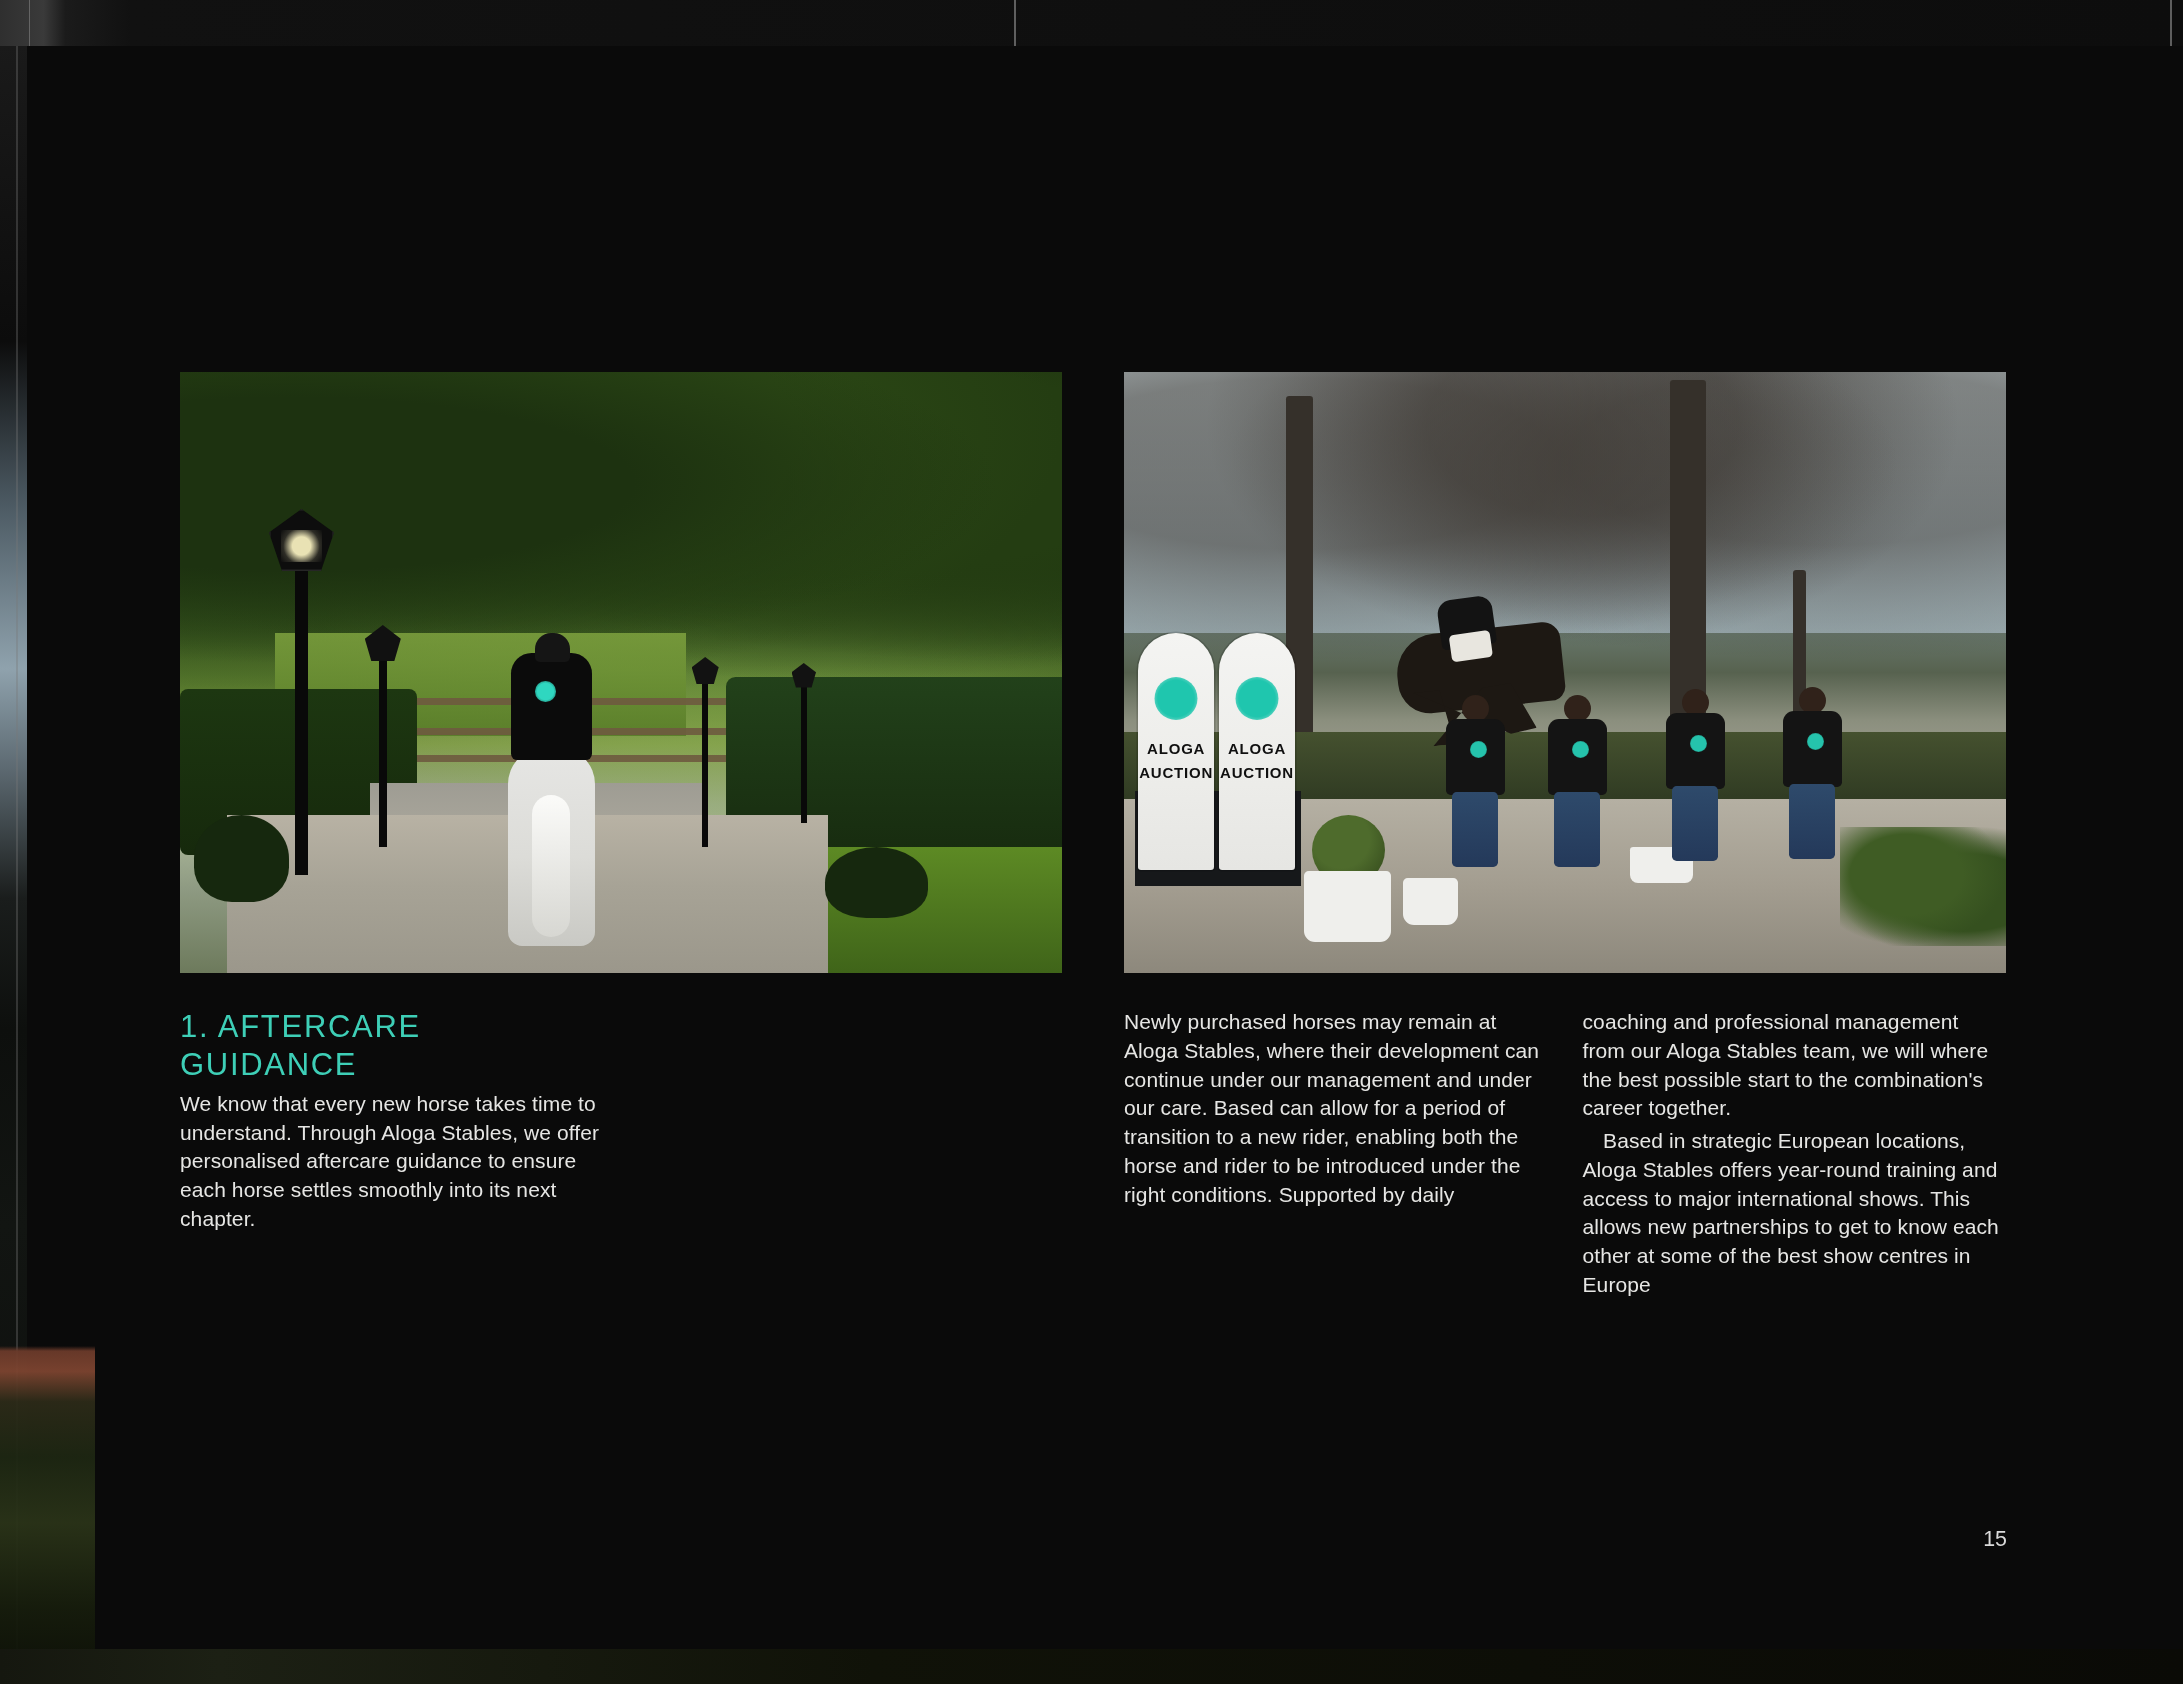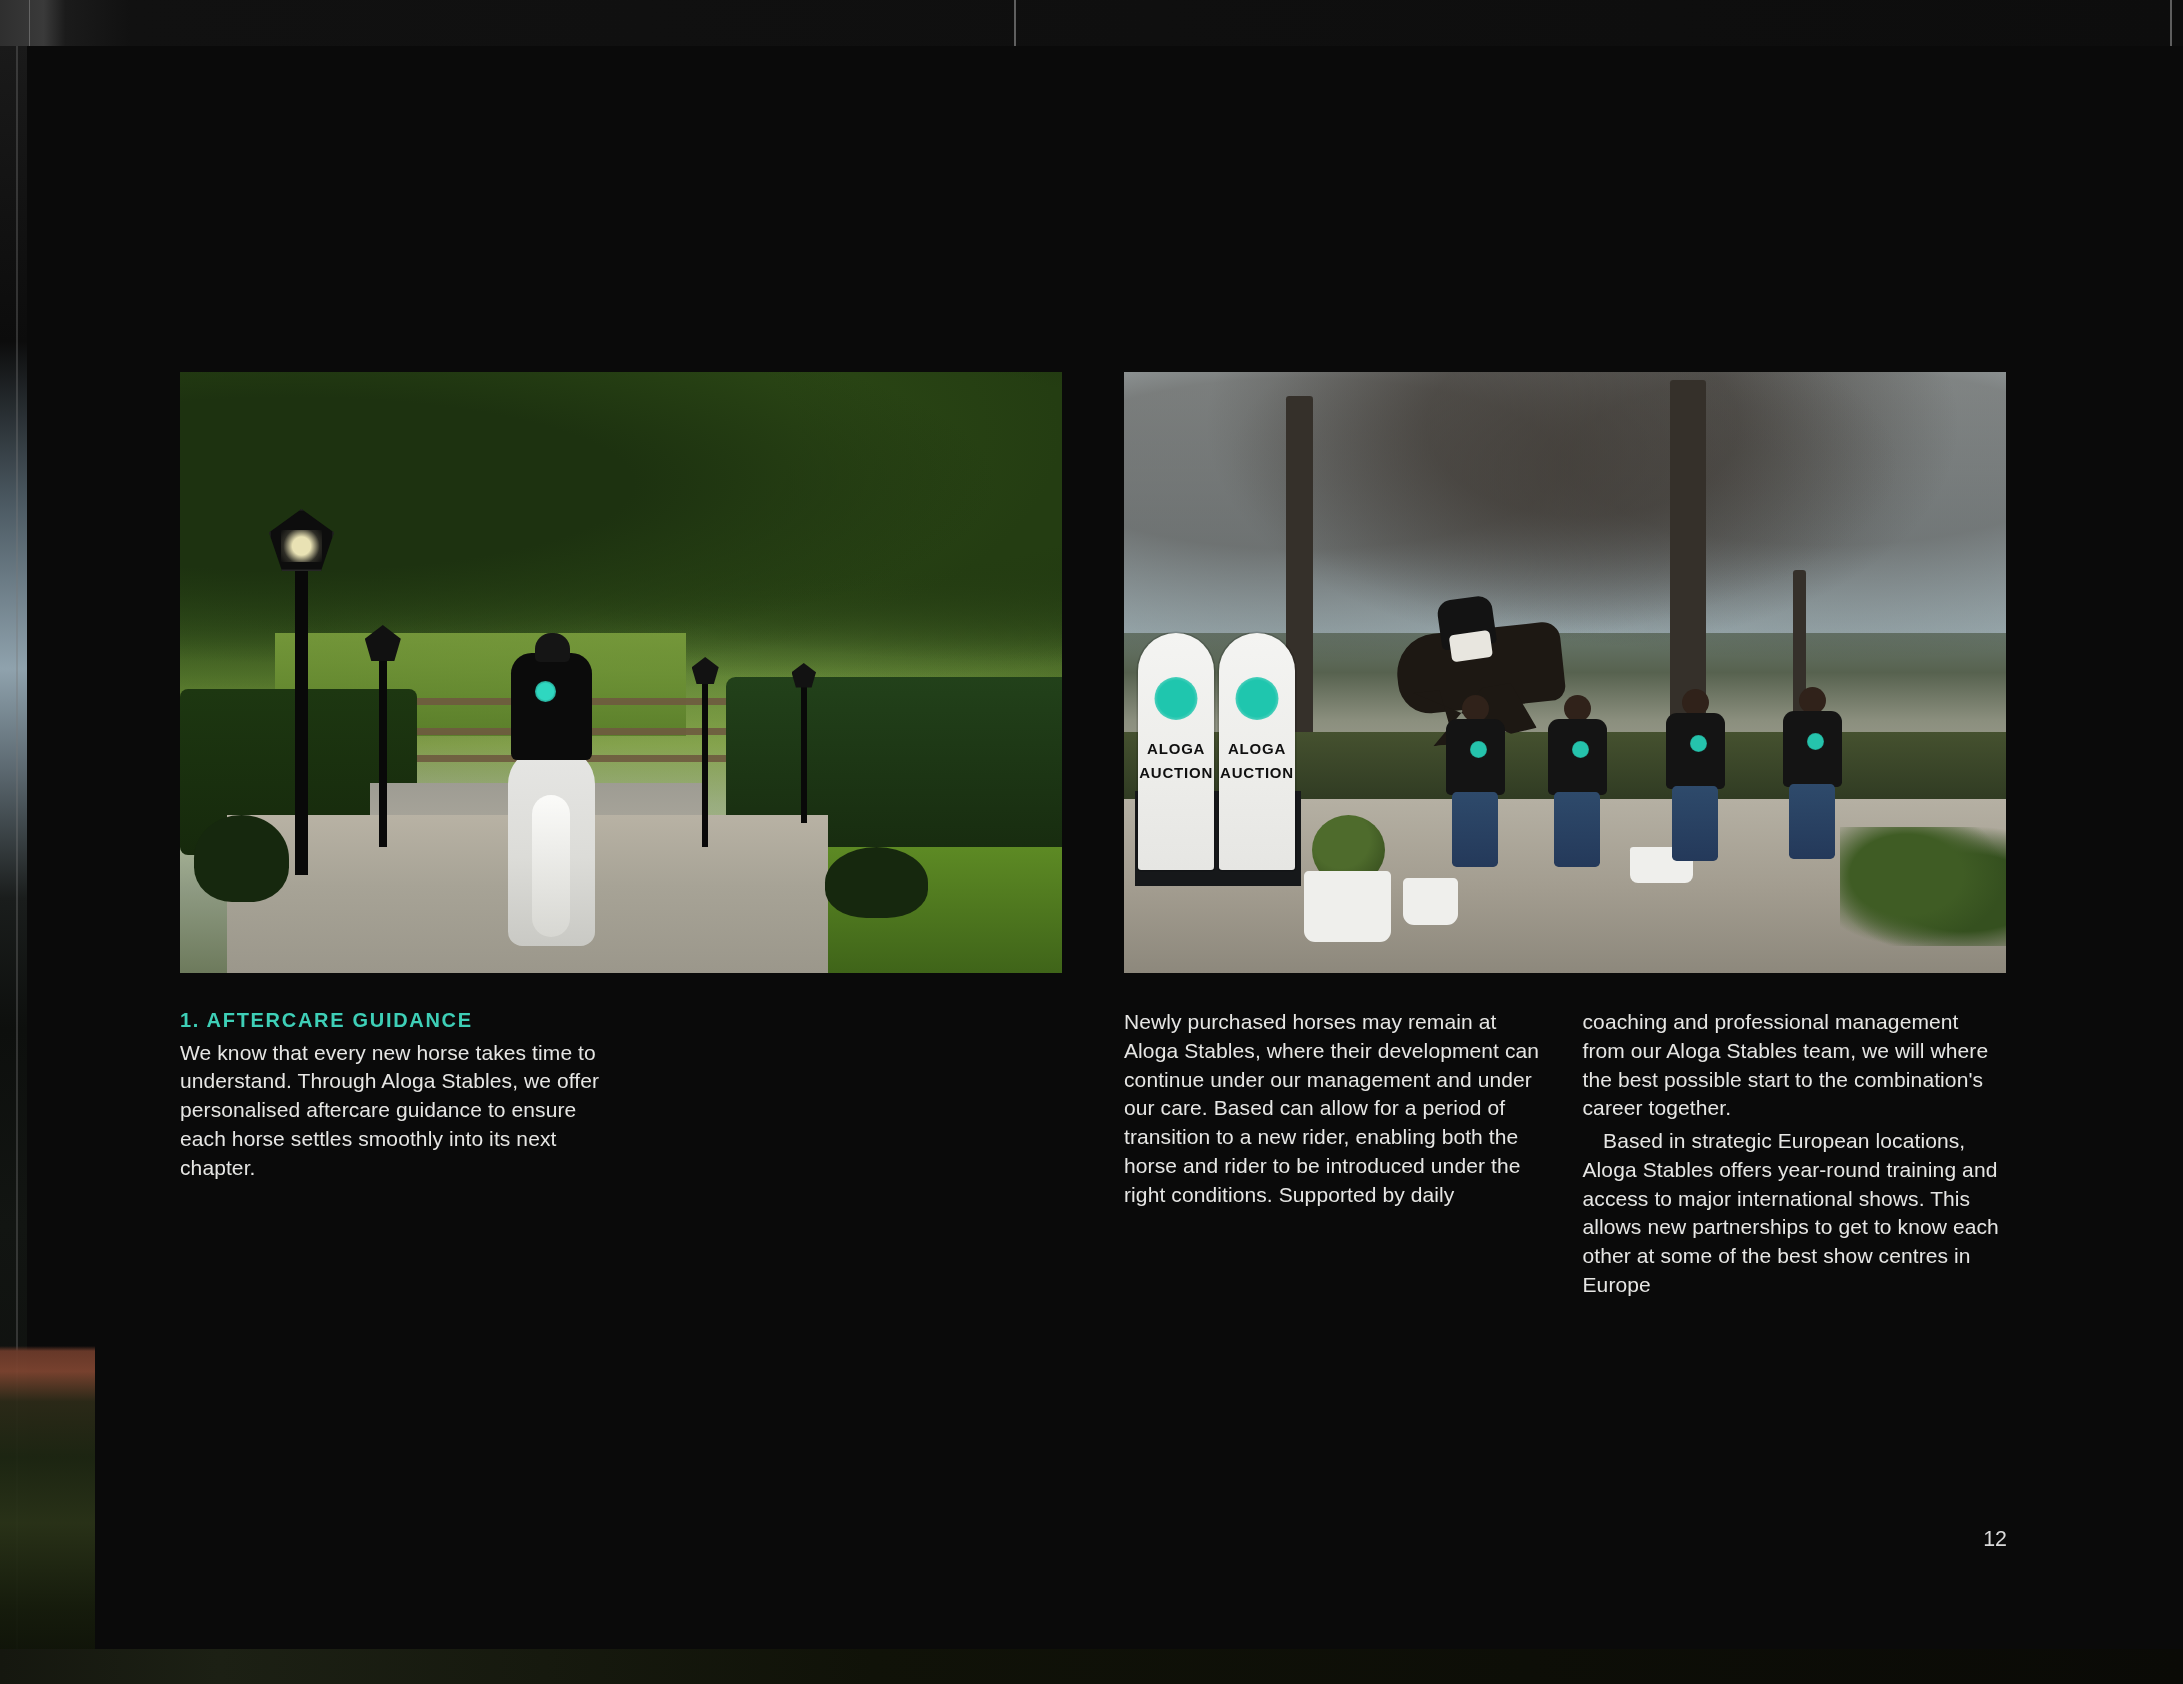--- a/index.html
+++ b/index.html
@@ -309,24 +309,24 @@
   
   .row-text {
     display: flex;
     gap: 62px;
     margin-top: 35px;
   }
   .col { width: 882px; display: flex; gap: 35px; }
   .sub { width: 424px; }
   h2 {
     margin: 0 0 6.3px 0;
-    font-size: 20px;
+    font-size: 31px;
     line-height: 1.22;
     letter-spacing: 1.7px;
-    font-weight: 700;
+    font-weight: 400;
     color: #3ecfb7;
     text-transform: uppercase;
   }
   p {
     margin: 0;
     font-size: 21px;
     line-height: 1.37;
     color: #e6e6e4;
     letter-spacing: 0.1px;
   }
@@ -457,15 +457,15 @@
         </div>
         <div class="sub">
           <p>coaching and professional management from our Aloga Stables team, we will where the best possible start to the combination's career together.</p>
           <p class="indent">Based in strategic European locations, Aloga Stables offers year-round training and access to major international shows. This allows new partnerships to get to know each other at some of the best show centres in Europe</p>
         </div>
       </div>
 
     </div>
   </div>
 
-  <div class="folio">12</div>
+  <div class="folio">15</div>
 </div>
 
 
 </body></html>

